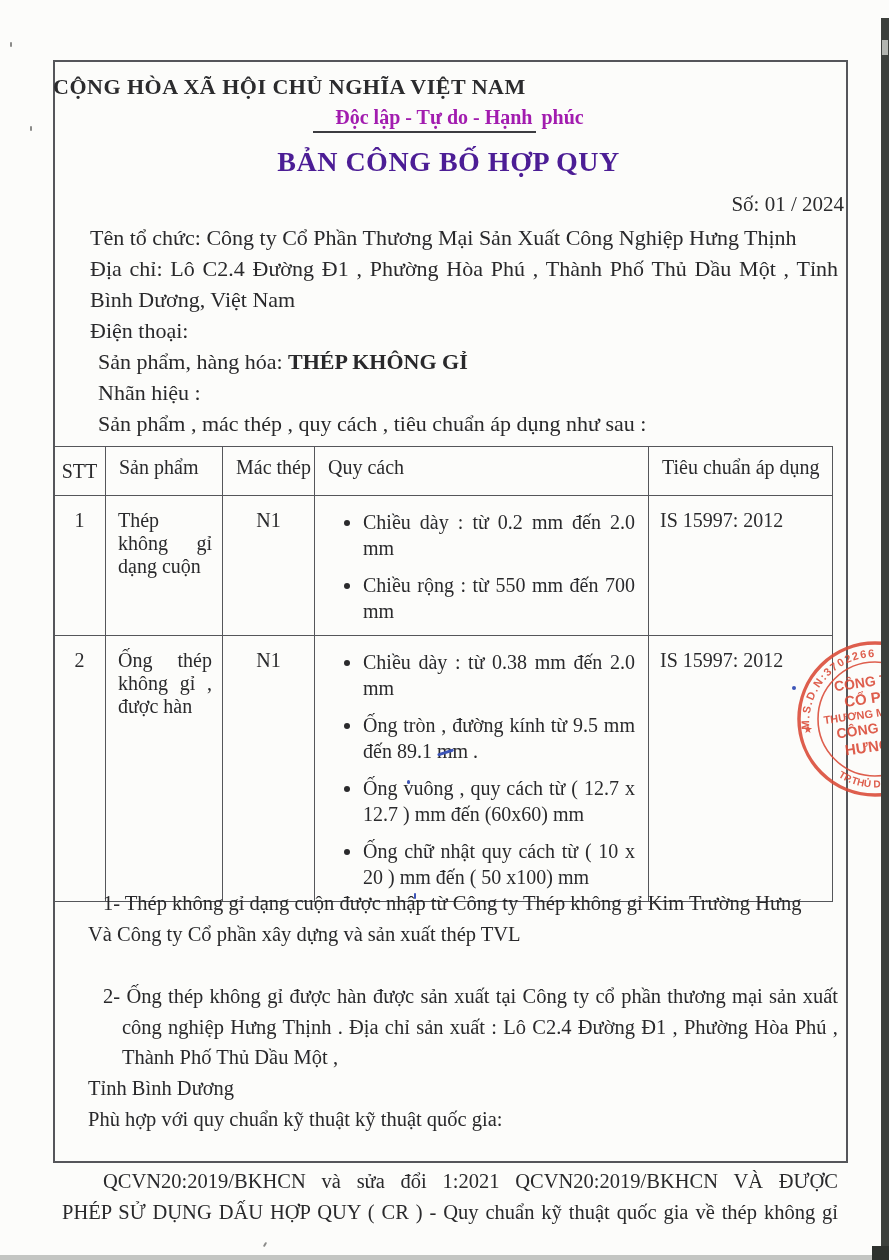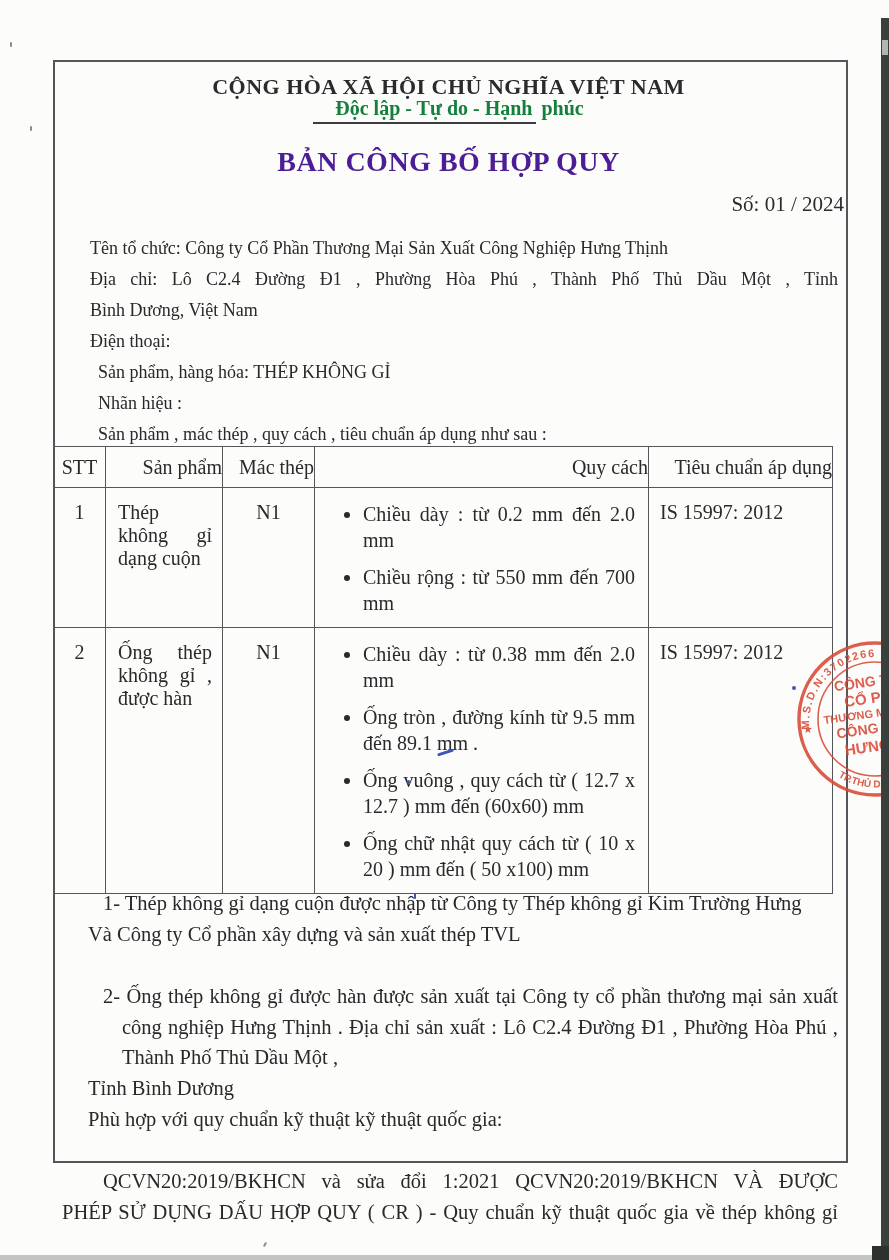--- a/index.html
+++ b/index.html
@@ -8,58 +8,58 @@
     background:#fcfcfa;overflow:hidden;
     font-family:"Liberation Serif","DejaVu Serif",serif;
     color:#29292b;
   }
   .frame{
     position:absolute;left:53px;top:60px;width:791px;height:1099px;
     border:2px solid #55565a;
   }
   
   .nat-header{
-    position:absolute;left:53px;top:74px;width:791px;text-align:center;
+    position:absolute;left:53px;top:74px;width:791px;
     font-size:22px;font-weight:bold;letter-spacing:.5px;color:#2b2b2d;
   }
   .motto{
-    position:absolute;left:53px;top:97px;width:791px;text-align:center;
-    font-size:20px;font-weight:bold;color:#15803d;
+    position:absolute;left:53px;top:106px;width:791px;text-align:center;
+    font-size:20px;font-weight:bold;color:#a21caf;
   }
   .motto .u{border-bottom:2px solid #3c3c40;padding:0 4px 3px 22px;}
   .motto .tail{padding-left:5px;}
   .doc-title{
     position:absolute;left:53px;top:146px;width:791px;text-align:center;
     font-size:28px;font-weight:bold;letter-spacing:.5px;color:#4c1d95;
   }
   .doc-number{
     position:absolute;left:53px;top:192px;width:791px;text-align:right;
     font-size:21px;color:#2b2b2d;
   }
   
   .info{
-    position:absolute;left:90px;top:233px;width:748px;
-    font-size:18px;line-height:31px;
+    position:absolute;left:90px;top:222px;width:748px;
+    font-size:22px;line-height:31px;
   }
   .info .jl{text-align:justify;text-align-last:justify;}
   .info .ind{margin-left:8px;}
-  .bold{font-weight:normal;}
+  .bold{font-weight:bold;}
   
   table.spec{
     position:absolute;left:53px;top:446px;width:779px;
     border-collapse:collapse;table-layout:fixed;
     font-size:20px;color:#2a2a2c;
   }
   table.spec col.c1{width:52px;}  table.spec col.c2{width:117px;}
   table.spec col.c3{width:92px;}  table.spec col.c4{width:334px;}
   table.spec col.c5{width:184px;}
   table.spec th,table.spec td{
     border:1.5px solid #55565a;font-weight:normal;vertical-align:top;
   }
-  table.spec thead th{height:40px;vertical-align:middle;text-align:right;padding:0 0 0 13px;}
+  table.spec thead th{height:40px;vertical-align:middle;text-align:left;padding:0 0 8px 13px;}
   table.spec thead th.center{text-align:center;padding:0;}
   td.stt{text-align:center;padding-top:13px;}
   td.prod{padding:13px 10px 0 12px;text-align:justify;}
   td.grade{text-align:center;padding-top:13px;}
   td.specs{padding:2px 12px 0 8px;}
   td.std{padding:13px 4px 0 11px;}
   tr.r1 td{height:93px;}
   tr.r2 td{height:228px;}
   td.specs ul{margin:11px 0 0 0;padding-left:40px;}
   td.specs li{margin-bottom:11px;text-align:justify;width:272px;line-height:26px;}

